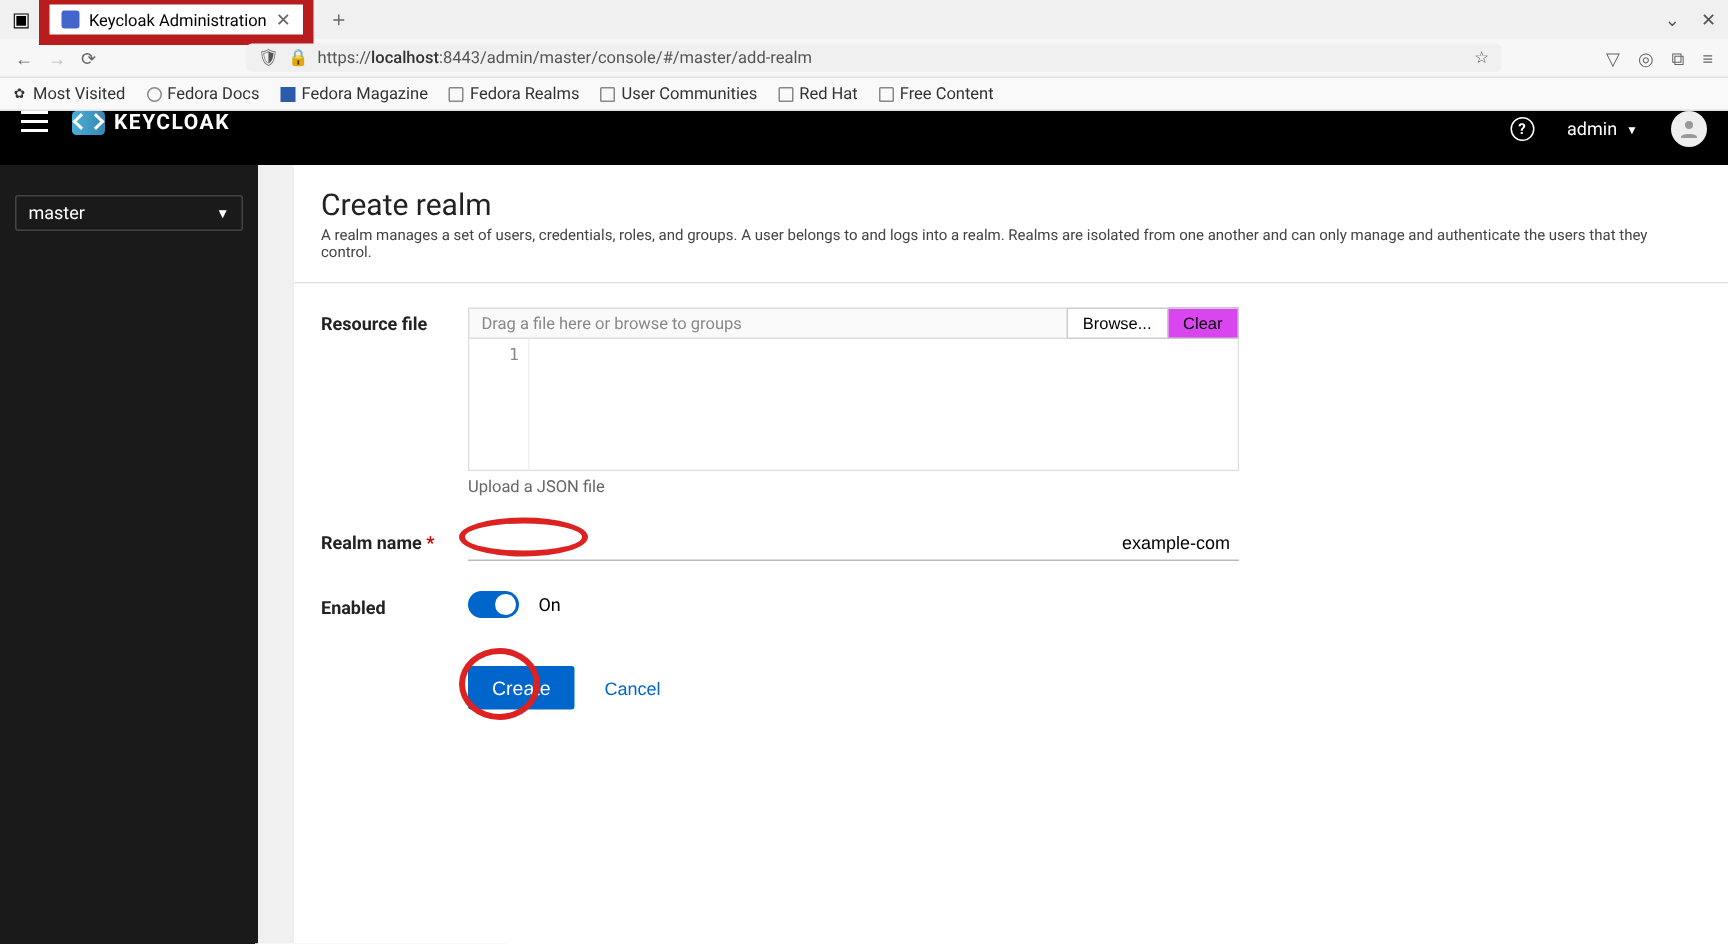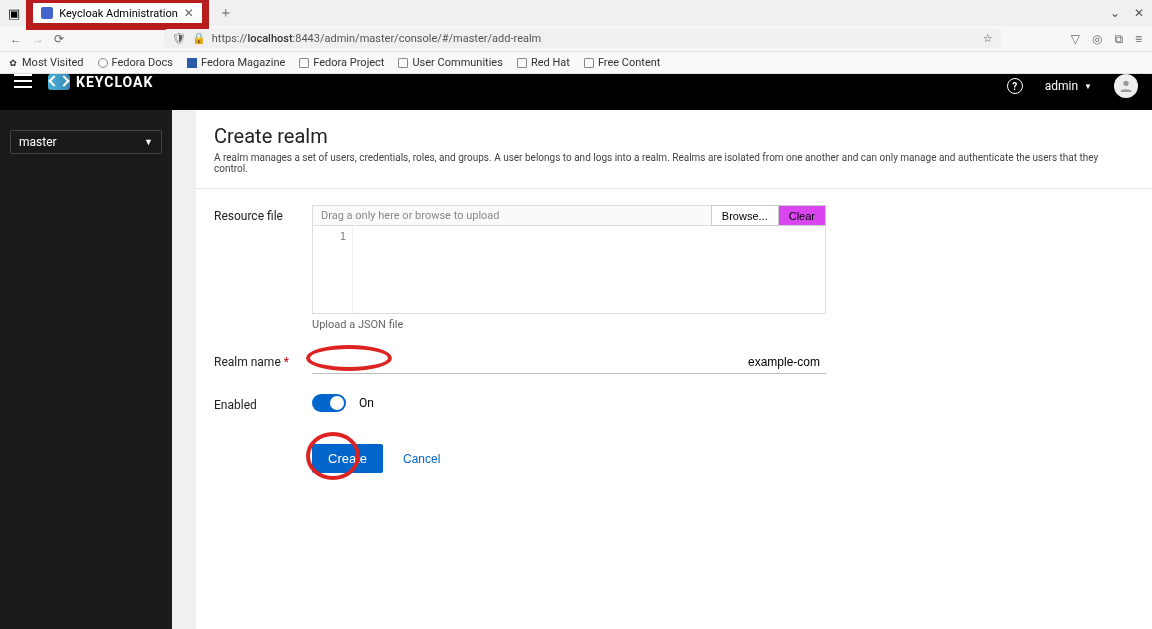--- a/index.html
+++ b/index.html
@@ -46,21 +46,21 @@
 .realm-sel { border: 1px solid #444; color: #fff; background: #1a1a1a; padding: 4px 8px; font-size: 12px; display: flex; justify-content: space-between; align-items: center; border-radius: 2px; }
 .realm-sel .caret { font-size: 9px; }
 
 
 .main { flex: 1; background: #fff; overflow: auto; }
 .main-header { padding: 14px 18px 14px 18px; border-bottom: 1px solid #e5e5e5; }
 .main-header h1 { font-size: 20px; font-weight: 400; color: #222; margin-bottom: 4px; }
 .main-header p { font-size: 10px; color: #444; }
 .form { padding: 16px 18px; }
 .form-row { display: flex; align-items: flex-start; margin-bottom: 20px; }
-.form-label { width: 98px; font-size: 12px; color: #222; padding-top: 4px; }
+.form-label { width: 98px; font-size: 12px; color: #222; padding-top: 4px; font-weight: bold; }
 .form-label .req { color: #c00; margin-left: 3px; }
 .form-ctrl { }
 .upload-box { width: 514px; }
 .upload-row { display: flex; }
 .upload-drop { flex: 1; background: #fafafa; border: 1px solid #ddd; border-right: none; padding: 3px 8px; font-size: 11px; color: #888; }
 .upload-btn { border: 1px solid #ccc; background: #fff; padding: 3px 10px; font-size: 11px; }
 .upload-clear { border: 1px solid #ccc; border-left: none; background: #d946ef; padding: 3px 10px; font-size: 11px; }
 .code-editor { border: 1px solid #ddd; border-top: none; height: 88px; display: flex; }
 .gutter { width: 40px; background: #fff; border-right: 1px solid #eee; text-align: right; padding: 4px 6px; font-size: 11px; color: #888; font-family: monospace; }
 .code-area { flex: 1; border: none; resize: none; font-family: monospace; padding: 4px; outline: none; font-size: 11px; }
@@ -130,21 +130,21 @@
   <div class="bm">
       <span class="bm-globe"></span>
       <span>Fedora Docs</span>
     </div>
   <div class="bm">
       <span class="bm-fmag"></span>
       <span>Fedora Magazine</span>
     </div>
   <div class="bm">
       <span class="bm-ico"></span>
-      <span>Fedora Project</span>
+      <span>Fedora Realms</span>
     </div>
   <div class="bm">
       <span class="bm-ico"></span>
       <span>User Communities</span>
     </div>
   <div class="bm">
       <span class="bm-ico"></span>
       <span>Red Hat</span>
     </div>
   <div class="bm">
@@ -192,21 +192,21 @@
       <p>A realm manages a set of users, credentials, roles, and groups. A user belongs to and logs into a realm. Realms are isolated from one another and can only manage and authenticate the users that they control.</p>
     </div>
 
     <div class="form">
 
       <div class="form-row">
         <div class="form-label">Resource file</div>
         <div class="form-ctrl">
           <div class="upload-box">
             <div class="upload-row">
-              <div class="upload-drop">Drag a only here or browse to upload</div>
+              <div class="upload-drop">Drag a file here or browse to groups</div>
               <button class="upload-btn">Browse...</button>
               <button class="upload-clear">Clear</button>
             </div>
             <div class="code-editor">
               <div class="gutter"><span>1</span></div>
               <textarea class="code-area" style=""></textarea>
             </div>
           </div>
           <div class="upload-hint">Upload a JSON file</div>
         </div>

